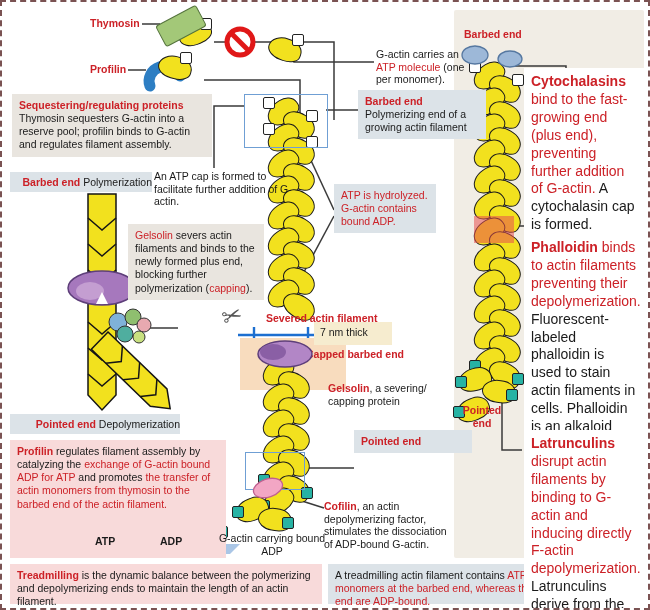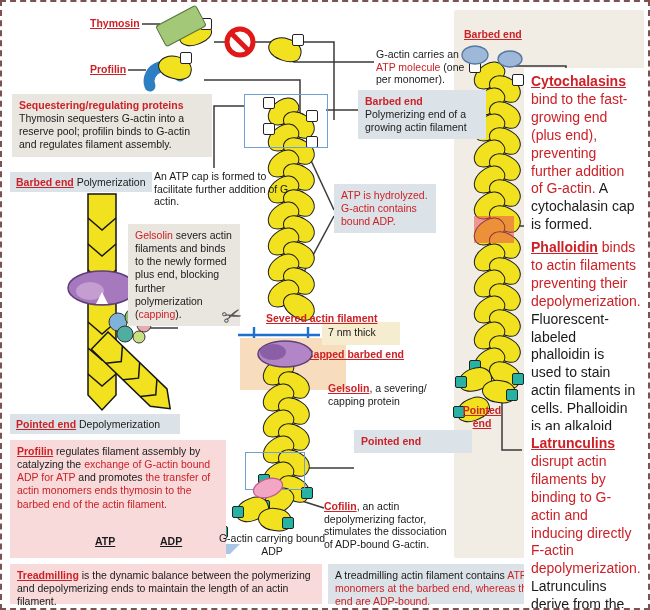--- a/index.html
+++ b/index.html
@@ -11,26 +11,26 @@
   #shapes{position:absolute;left:0;top:0;width:650px;height:610px;z-index:2;pointer-events:none;}
   svg.over{position:absolute;left:0;top:0;z-index:4;pointer-events:none;}
   .tbox{position:absolute;z-index:3;font-size:10.5px;line-height:1.25;padding:5px 7px;box-sizing:border-box;}
   .bg-gray{background:#e9e5df;}
   .bg-blue{background:#dce3e8;}
   .bg-pink{background:#f8dada;}
   .bg-cream{background:#f6eccf;}
   .bg-peach{background:#f8dcbe;z-index:1;}
   .bg-white{background:#ffffff;}
   .red{color:#cc2127;}
-  .b{font-weight:bold;text-decoration:underline;}
+  .b{font-weight:bold;}
   .i{font-style:italic;}
   .lbl{position:absolute;z-index:3;font-size:10.5px;line-height:1.2;}
   .title{font-weight:bold;color:#cc2127;font-size:10.5px;}
   .bar{position:absolute;z-index:3;font-size:10.5px;line-height:20px;height:20px;
-       background:#dce3e8;padding-left:6px;box-sizing:border-box;white-space:nowrap;}
+       background:#dce3e8;padding-left:6px;box-sizing:border-box;white-space:nowrap;text-align:right;}
   .outline{position:absolute;z-index:3;border:1.6px solid #6f9fd4;background:transparent;}
   .blob{position:absolute;width:32px;height:21px;background:#f2e11e;border:1.5px solid #1a1a1a;
         border-radius:55% 45% 50% 50% / 60% 55% 45% 50%;}
   .cap{position:absolute;width:10px;height:10px;border:1.2px solid #222;border-radius:2px;}
   .cap-white{background:#fff;}
   .cap-teal{background:#27b3a4;}
   .greenchip{position:absolute;width:44px;height:22px;background:#a3c878;border:1.5px solid #54733c;
              border-radius:3px;transform:rotate(-28deg);}
   .scissors{position:absolute;z-index:3;font-size:24px;color:#555;transform:rotate(-18deg);}
   .rt{font-size:14px;line-height:1.28;}
@@ -229,42 +229,42 @@
   <div class="greenchip" style="left:156px;top:12px;z-index:2;"></div>
   <div class="lbl red b" style="left:88px;top:61px;">Profilin</div>
 
   <div class="tbox bg-gray" style="left:10px;top:92px;width:200px;">
     <div class="title">Sequestering/regulating proteins</div>
     <div>Thymosin sequesters G-actin into a reserve pool; profilin binds to G-actin and regulates filament assembly.</div>
   </div>
 
   <div class="bar" style="left:8px;top:170px;width:142px;"><span class="red b">Barbed end</span><span>  Polymerization</span></div>
 
-  <div class="tbox bg-gray" style="left:126px;top:222px;width:112px;"><span><span class="red">Gelsolin</span><span> severs actin filaments and binds to the newly formed plus end, blocking further polymerization (</span><span class="red">capping</span><span>).</span></span></div>
+  <div class="tbox bg-gray" style="left:126px;top:222px;width:136px;"><span><span class="red">Gelsolin</span><span> severs actin filaments and binds to the newly formed plus end, blocking further polymerization (</span><span class="red">capping</span><span>).</span></span></div>
 
 
   <div class="bar" style="left:8px;top:412px;width:170px;"><span class="red b">Pointed end</span><span>  Depolymerization</span></div>
 
-  <div class="tbox bg-pink" style="left:8px;top:438px;width:216px;height:118px;"><span><span class="red b">Profilin</span><span> regulates filament assembly by catalyzing the </span><span class="red">exchange of G-actin bound ADP for ATP</span><span> and promotes </span><span class="red">the transfer of actin monomers ends thymosin to the barbed end of the actin filament.</span></span></div>
+  <div class="tbox bg-pink" style="left:8px;top:438px;width:216px;height:118px;"><span><span class="red b">Profilin</span><span> regulates filament assembly by catalyzing the </span><span class="red">exchange of G-actin bound ADP for ATP</span><span> and promotes </span><span class="red">the transfer of actin monomers from thymosin to the barbed end of the actin filament.</span></span></div>
   <div class="lbl b" style="left:93px;top:533px;">ATP</div>
   <div class="lbl b" style="left:158px;top:533px;">ADP</div>
 
   <div class="lbl" style="left:374px;top:46px;width:100px;"><span>G-actin carries an </span><span class="red">ATP molecule</span><span> (one per monomer).</span></div>
 
   <div class="outline" style="left:242px;top:92px;width:82px;height:52px;"></div>
   <div class="tbox bg-blue" style="left:356px;top:88px;width:128px;">
     <div class="title">Barbed end</div>
     <div>Polymerizing end of a growing actin filament</div>
   </div>
 
   <div class="lbl" style="left:152px;top:168px;width:150px;">An ATP cap is formed to facilitate further addition of G-actin.</div>
 
   <div class="tbox bg-blue red" style="left:332px;top:182px;width:102px;">ATP is hydrolyzed. G-actin contains bound ADP.</div>
 
-  <div class="tbox bg-cream" style="left:320px;top:320px;width:78px;height:23px;padding:4px 6px;">7 nm thick</div>
+  <div class="tbox bg-cream" style="left:312px;top:320px;width:78px;height:23px;padding:4px 6px;">7 nm thick</div>
 
   <div class="scissors" style="left:220px;top:300px;">✂</div>
   <div class="lbl red b" style="left:264px;top:310px;">Severed actin filament</div>
 
   <div class="tbox bg-peach" style="left:238px;top:336px;width:106px;height:52px;"></div>
   <div class="lbl red b" style="left:304px;top:346px;">Capped barbed end</div>
   <div class="lbl" style="left:326px;top:380px;width:116px;"><span class="red b">Gelsolin</span><span>, a severing/ capping protein</span></div>
 
   <div class="outline" style="left:243px;top:450px;width:58px;height:36px;"></div>
   <div class="tbox bg-blue" style="left:352px;top:428px;width:118px;">

